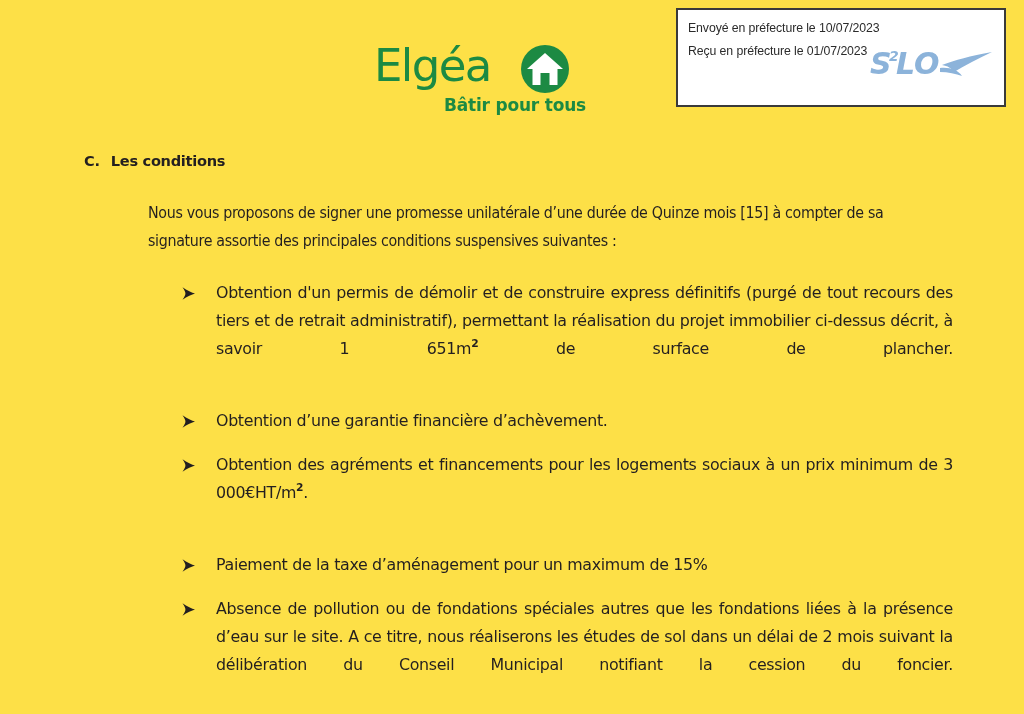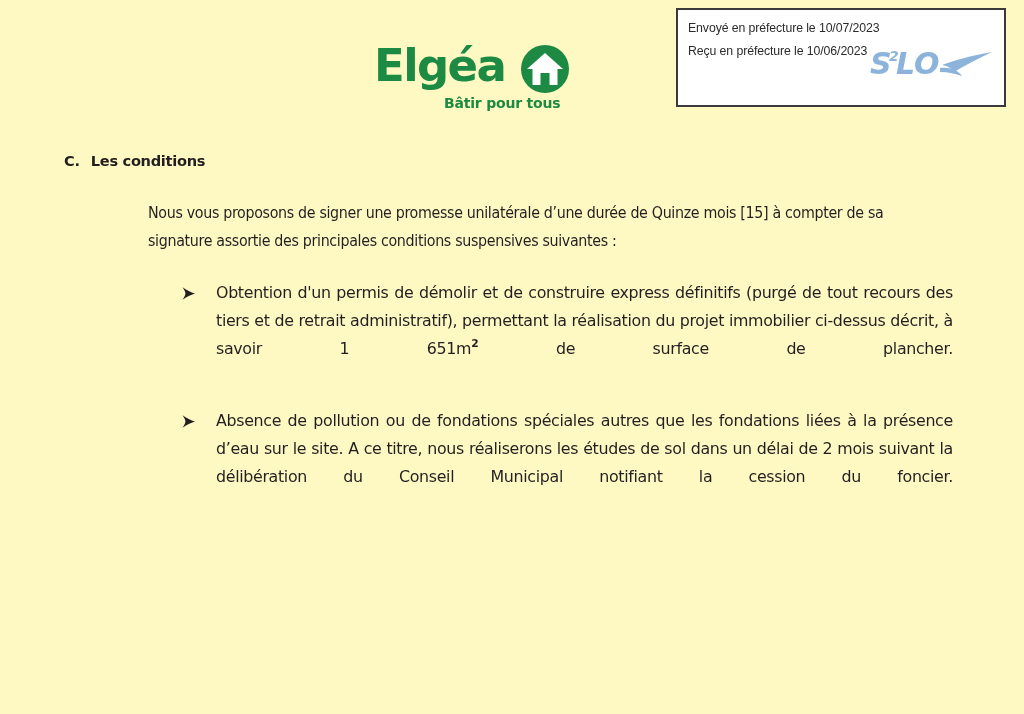--- a/index.html
+++ b/index.html
@@ -14,21 +14,21 @@
     position: relative;
     overflow: hidden;
     font-family: "Liberation Sans", sans-serif;
     color: #231f20;
     -webkit-font-smoothing: antialiased;
   }
 
   .page {
     position: absolute;
     inset: 0;
-    background: #fef9c3;
+    background: #fde047;
   }
 
   
   .stamp-box {
     position: absolute;
     left: 676px;
     top: 8px;
     width: 330px;
     height: 99px;
     border: 2px solid #3a3a3a;
@@ -66,55 +66,55 @@
     top: 40px;
     width: 215px;
     height: 78px;
   }
   .brand-word {
     position: absolute;
     left: 0;
     top: 0;
     font-family: "DejaVu Sans", sans-serif;
     font-size: 45px;
-    font-weight: bold;
+    font-weight: normal;
     color: #1c8a43;
     letter-spacing: -1.6px;
     line-height: 52px;
   }
   .brand-mark {
     position: absolute;
     left: 146px;
     top: 4px;
     width: 50px;
     height: 50px;
   }
   .brand-tagline {
     position: absolute;
     left: 70px;
     top: 55px;
     font-family: "DejaVu Sans", sans-serif;
-    font-size: 14px;
+    font-size: 17px;
     font-weight: bold;
     color: #1c8a43;
     letter-spacing: -0.2px;
     white-space: nowrap;
   }
 
   
   .content {
     position: absolute;
     left: 0;
     top: 150px;
     width: 1024px;
   }
 
   .section-heading {
     position: relative;
-    margin: 0 0 0 64px;
+    margin: 0 0 0 84px;
     font-family: "DejaVu Sans", sans-serif;
     font-size: 14.6px;
     font-weight: bold;
     color: #231f20;
     letter-spacing: -0.3px;
     line-height: 22px;
   }
   .section-heading .letter {
     display: inline-block;
     min-width: 22px;
@@ -184,21 +184,21 @@
   }
 </style>
 </head>
 <body>
 
 <div class="page">
 
   <div class="stamp-box">
     <div class="stamp-lines">
       <div class="stamp-line">Envoyé en préfecture le 10/07/2023</div>
-      <div class="stamp-line">Reçu en préfecture le 10/06/2023</div>
+      <div class="stamp-line">Reçu en préfecture le 01/07/2023</div>
     </div>
     <svg class="slo-logo" viewBox="0 0 130 42">
       <text x="0" y="31" font-family="DejaVu Sans, sans-serif" font-size="30" font-weight="bold" font-style="italic" fill="#8cb3da">S</text>
       <text x="19" y="18" font-family="DejaVu Sans, sans-serif" font-size="14" font-weight="bold" font-style="italic" fill="#8cb3da">2</text>
       <text x="26" y="31" font-family="DejaVu Sans, sans-serif" font-size="30" font-weight="bold" font-style="italic" fill="#8cb3da">LO</text>
       <path d="M72 22 C85 17, 100 13, 122 9 C108 16, 95 22, 84 29 C81 25, 78 23, 72 22 Z" fill="#8cb3da"></path>
       <path d="M70 25 C80 24, 88 27, 92 33 C86 31, 78 29, 70 29 Z" fill="#8cb3da"></path>
     </svg>
   </div>
 
@@ -222,23 +222,41 @@
 
     <ul class="conditions">
 
       <li class="justify">
         <svg class="bullet-arrow" viewBox="0 0 15 15">
           <path d="M1.5 1.2 C6 4.5, 11 6.6, 14 7.5 C11 8.4, 6 10.5, 1.5 13.8 C3.6 10.8, 4.4 9, 4.4 7.5 C4.4 6, 3.6 4.2, 1.5 1.2 Z" fill="#231f20"></path>
         </svg>
         <span class="txt">Obtention d'un permis de démolir et de construire express définitifs (purgé de tout recours des tiers et de retrait administratif), permettant la réalisation du projet immobilier ci-dessus décrit, à savoir 1 651m<sup class="sq">2</sup> de surface de plancher.</span>
       </li>
 
-
-
-
+      <li>
+        <svg class="bullet-arrow" viewBox="0 0 15 15">
+          <path d="M1.5 1.2 C6 4.5, 11 6.6, 14 7.5 C11 8.4, 6 10.5, 1.5 13.8 C3.6 10.8, 4.4 9, 4.4 7.5 C4.4 6, 3.6 4.2, 1.5 1.2 Z" fill="#231f20"></path>
+        </svg>
+        <span class="txt">Obtention d’une garantie financière d’achèvement.</span>
+      </li>
+
+
+      <li class="justify">
+        <svg class="bullet-arrow" viewBox="0 0 15 15">
+          <path d="M1.5 1.2 C6 4.5, 11 6.6, 14 7.5 C11 8.4, 6 10.5, 1.5 13.8 C3.6 10.8, 4.4 9, 4.4 7.5 C4.4 6, 3.6 4.2, 1.5 1.2 Z" fill="#231f20"></path>
+        </svg>
+        <span class="txt">Obtention des agréments et financements pour les logements sociaux à un prix minimum de 3 000€HT/m<sup class="sq">2</sup>.</span>
+      </li>
+
+      <li>
+        <svg class="bullet-arrow" viewBox="0 0 15 15">
+          <path d="M1.5 1.2 C6 4.5, 11 6.6, 14 7.5 C11 8.4, 6 10.5, 1.5 13.8 C3.6 10.8, 4.4 9, 4.4 7.5 C4.4 6, 3.6 4.2, 1.5 1.2 Z" fill="#231f20"></path>
+        </svg>
+        <span class="txt">Paiement de la taxe d’aménagement pour un maximum de 15%</span>
+      </li>
 
       <li class="justify">
         <svg class="bullet-arrow" viewBox="0 0 15 15">
           <path d="M1.5 1.2 C6 4.5, 11 6.6, 14 7.5 C11 8.4, 6 10.5, 1.5 13.8 C3.6 10.8, 4.4 9, 4.4 7.5 C4.4 6, 3.6 4.2, 1.5 1.2 Z" fill="#231f20"></path>
         </svg>
         <span class="txt">Absence de pollution ou de fondations spéciales autres que les fondations liées à la présence d’eau sur le site. A ce titre, nous réaliserons les études de sol dans un délai de 2 mois suivant la délibération du Conseil Municipal notifiant la cession du foncier.</span>
       </li>
 
     </ul>
   </div>

